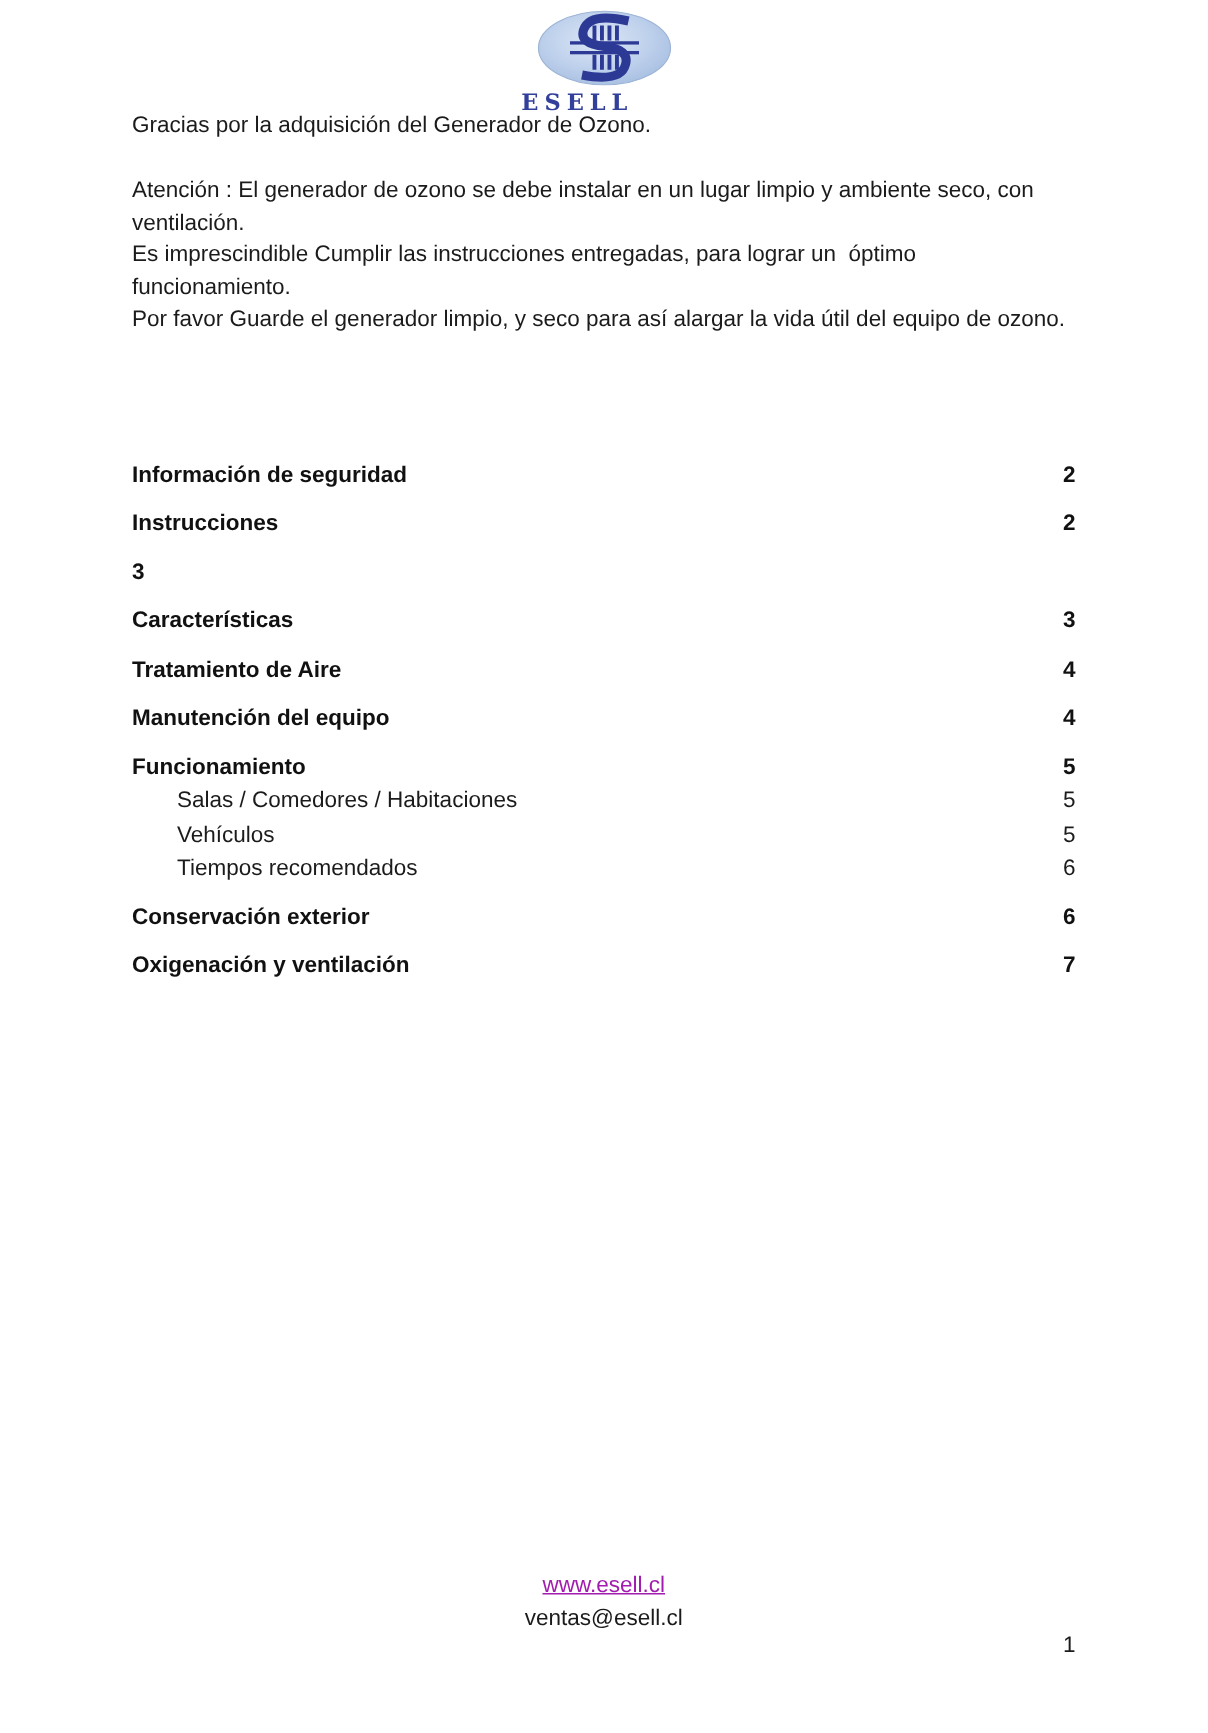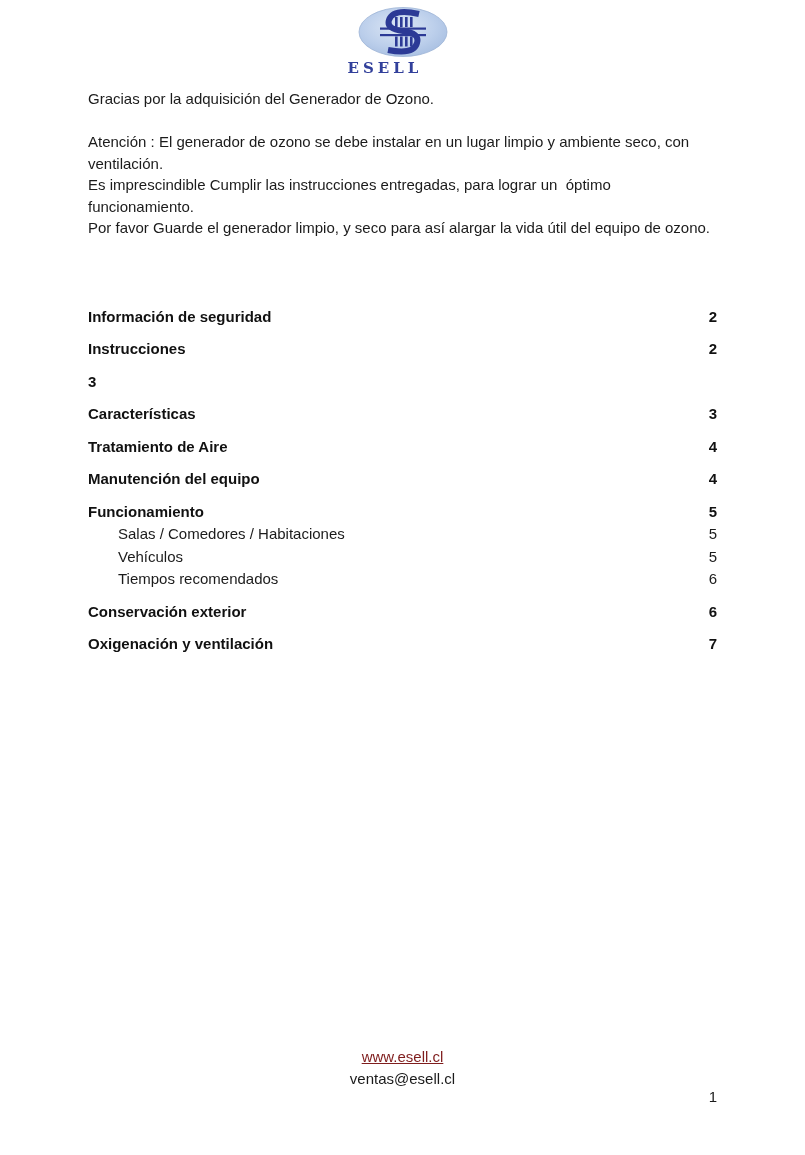--- a/index.html
+++ b/index.html
@@ -27,21 +27,21 @@
     font-family: "DejaVu Serif", serif;
     font-weight: bold;
     font-size: 15px;
     letter-spacing: 4px;
     color: #32409b;
   }
 
   
   .intro {
     position: absolute;
-    top: 88px;
+    top: 73px;
     left: 88px;
     width: 630px;
     font-size: 15px;
     line-height: 21.5px;
   }
   .intro .line { white-space: pre-wrap; }
   .intro .greeting { margin-bottom: 21.5px; }
 
   
   .toc {
@@ -66,21 +66,21 @@
   .footer-center {
     position: absolute;
     top: 1046px;
     left: 0;
     width: 100%;
     text-align: center;
     font-size: 15px;
     line-height: 21.5px;
   }
   .footer-center a {
-    color: #7f1d1d;
+    color: #a21caf;
     text-decoration: underline;
     cursor: pointer;
   }
   .page-number {
     position: absolute;
     top: 1088px;
     right: 88px;
     font-size: 15px;
   }
 </style>

